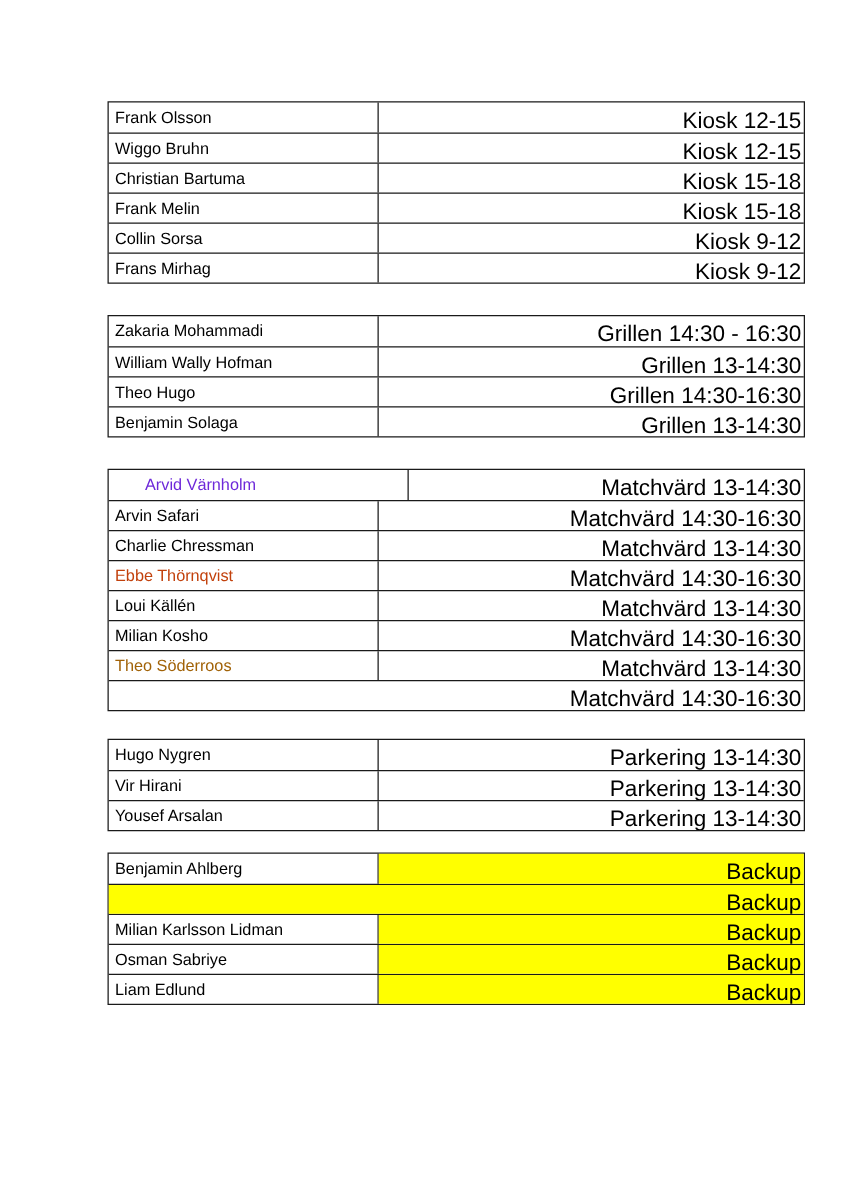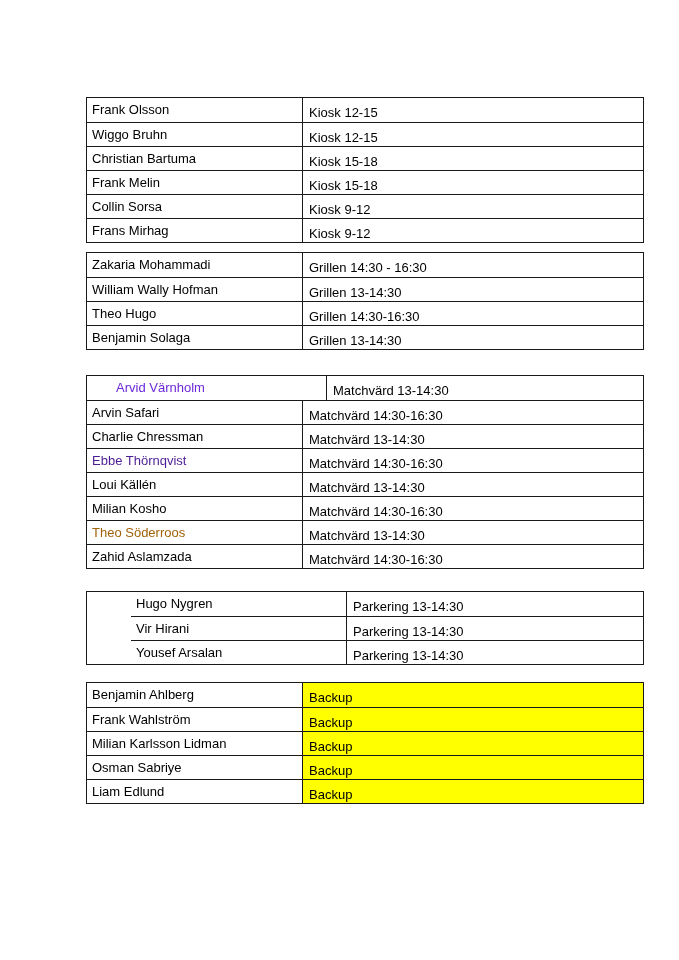--- a/index.html
+++ b/index.html
@@ -40,28 +40,29 @@
     font-size: 13px;
     line-height: 15px;
     color: #000000;
     white-space: nowrap;
     overflow: hidden;
   }
   .cell-asgn {
     flex: 1;
     box-sizing: border-box;
     padding: 7px 2px 0 6px;
-    font-size: 13px;
+    font-size: 18px;
     line-height: 15px;
     color: #000000;
     white-space: nowrap;
     overflow: hidden;
+    text-align: right;
   }
   
-  #tbl-kiosk     { top: 97px; }
+  #tbl-kiosk     { top: 81px; }
   #tbl-grillen   { top: 252px; }
   #tbl-matchvard { top: 375px; }
   #tbl-parkering { top: 591px; }
   #tbl-backup    { top: 650px; margin-top: 32px; }
 </style>
 </head>
 <body style="background: rgb(255, 255, 255);">
 
 <div class="page">
   <div id="tbl-kiosk" class="tbl" style="border-color: rgb(26, 26, 26);">
@@ -115,61 +116,59 @@
       </div>
       <div class="row">
         <div class="cell-name" style="color: rgb(0, 0, 0);">Arvin Safari</div>
         <div class="cell-asgn" style="color: rgb(0, 0, 0);">Matchvärd 14:30-16:30</div>
       </div>
       <div class="row">
         <div class="cell-name" style="color: rgb(0, 0, 0);">Charlie Chressman</div>
         <div class="cell-asgn" style="color: rgb(0, 0, 0);">Matchvärd 13-14:30</div>
       </div>
       <div class="row">
-        <div class="cell-name" style="color: #4c1d95;">Ebbe Thörnqvist</div>
+        <div class="cell-name" style="color: #c2410c;">Ebbe Thörnqvist</div>
         <div class="cell-asgn" style="color: rgb(0, 0, 0);">Matchvärd 14:30-16:30</div>
       </div>
       <div class="row">
         <div class="cell-name" style="color: rgb(0, 0, 0);">Loui Källén</div>
         <div class="cell-asgn" style="color: rgb(0, 0, 0);">Matchvärd 13-14:30</div>
       </div>
       <div class="row">
         <div class="cell-name" style="color: rgb(0, 0, 0);">Milian Kosho</div>
         <div class="cell-asgn" style="color: rgb(0, 0, 0);">Matchvärd 14:30-16:30</div>
       </div>
       <div class="row">
         <div class="cell-name" style="color: #a16207;">Theo Söderroos</div>
         <div class="cell-asgn" style="color: rgb(0, 0, 0);">Matchvärd 13-14:30</div>
       </div>
       <div class="row">
-        <div class="cell-name" style="color: rgb(0, 0, 0);">Zahid Aslamzada</div>
         <div class="cell-asgn" style="color: rgb(0, 0, 0);">Matchvärd 14:30-16:30</div>
       </div>
     </div>
-  <div id="tbl-parkering" class="tbl" style="border-color: rgb(26, 26, 26); padding-left: 44px;">
+  <div id="tbl-parkering" class="tbl" style="border-color: rgb(26, 26, 26);">
       <div class="row">
         <div class="cell-name" style="color: rgb(0, 0, 0);">Hugo Nygren</div>
         <div class="cell-asgn" style="color: rgb(0, 0, 0);">Parkering 13-14:30</div>
       </div>
       <div class="row">
         <div class="cell-name" style="color: rgb(0, 0, 0);">Vir Hirani</div>
         <div class="cell-asgn" style="color: rgb(0, 0, 0);">Parkering 13-14:30</div>
       </div>
       <div class="row">
         <div class="cell-name" style="color: rgb(0, 0, 0);">Yousef Arsalan</div>
         <div class="cell-asgn" style="color: rgb(0, 0, 0);">Parkering 13-14:30</div>
       </div>
     </div>
   <div id="tbl-backup" class="tbl" style="border-color: rgb(26, 26, 26);">
       <div class="row">
         <div class="cell-name" style="color: rgb(0, 0, 0);">Benjamin Ahlberg</div>
         <div class="cell-asgn" style="color: rgb(0, 0, 0); background: rgb(255, 255, 0);">Backup</div>
       </div>
       <div class="row">
-        <div class="cell-name" style="color: rgb(0, 0, 0);">Frank Wahlström</div>
         <div class="cell-asgn" style="color: rgb(0, 0, 0); background: rgb(255, 255, 0);">Backup</div>
       </div>
       <div class="row">
         <div class="cell-name" style="color: rgb(0, 0, 0);">Milian Karlsson Lidman</div>
         <div class="cell-asgn" style="color: rgb(0, 0, 0); background: rgb(255, 255, 0);">Backup</div>
       </div>
       <div class="row">
         <div class="cell-name" style="color: rgb(0, 0, 0);">Osman Sabriye</div>
         <div class="cell-asgn" style="color: rgb(0, 0, 0); background: rgb(255, 255, 0);">Backup</div>
       </div>

